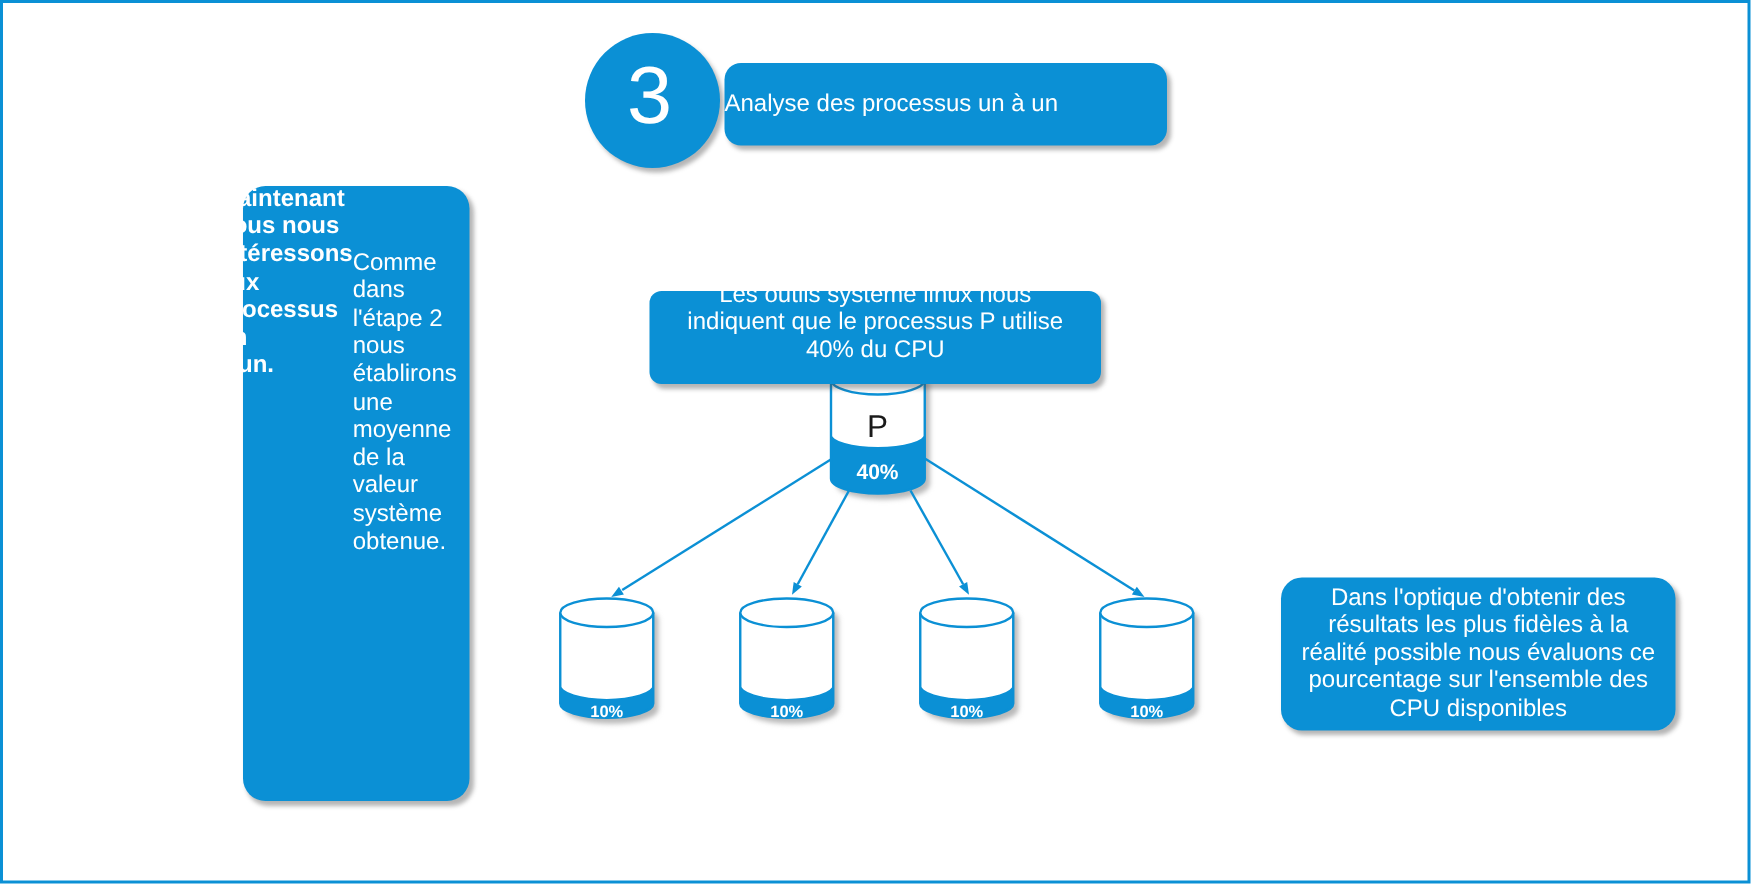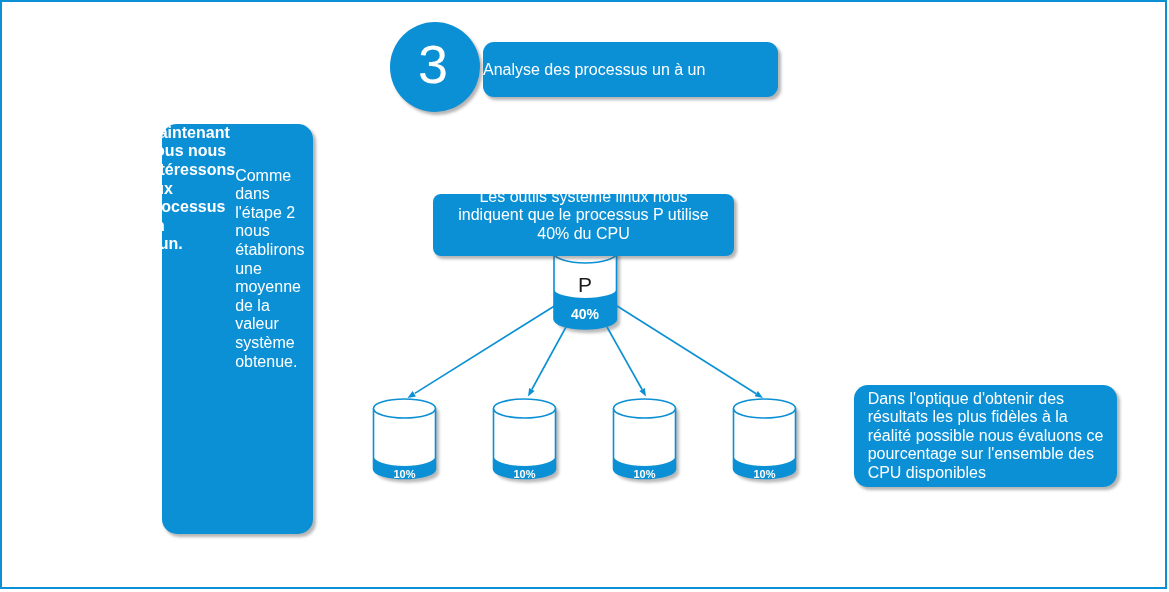--- a/index.html
+++ b/index.html
@@ -17,21 +17,21 @@
              font-size:16px;line-height:18.6px;text-align:center;
              display:flex;align-items:center;justify-content:center;padding-bottom:19px;box-sizing:border-box;margin-top:46px;}
   #leftbox{left:161.5px;top:123.8px;width:151px;height:410.5px;border-radius:15px;
            font-size:16px;line-height:18.6px;box-sizing:border-box;
            display:flex;flex-direction:row;justify-content:flex-end;
            padding-left:11.5px;padding-right:8px;}
   #leftbox p{margin:0;}
   #leftbox .p2{margin-top:42.9px;font-weight:normal;}
   #leftbox .p1{font-weight:bold;}
   #rightbox{left:854px;top:385px;width:263px;height:102px;border-radius:14px;
-            font-size:16px;line-height:18.6px;
+            font-size:16px;line-height:18.6px;text-align:center;
             display:flex;align-items:center;justify-content:center;}
   svg{position:absolute;left:0;top:0;}
 </style>
 </head>
 <body>
 <div id="frame"></div>
 
 <svg width="1169" height="592" viewBox="0 0 1169 592">
   <defs>
     <filter id="soft" x="-30%" y="-30%" width="160%" height="160%">

